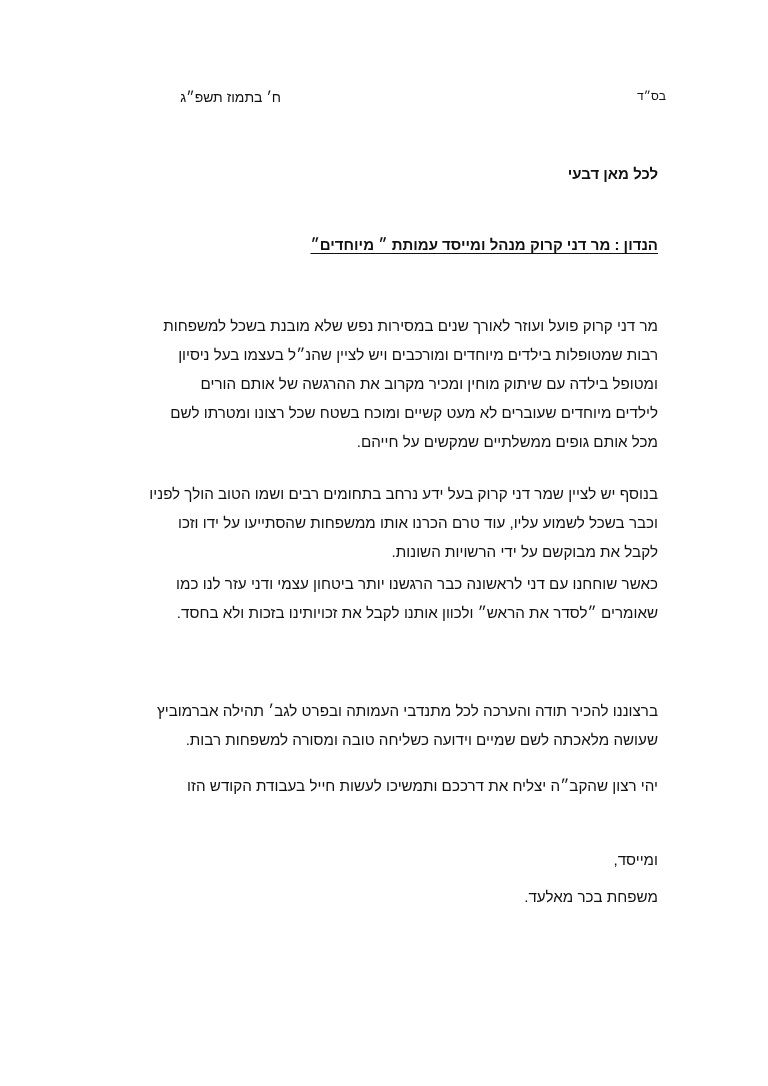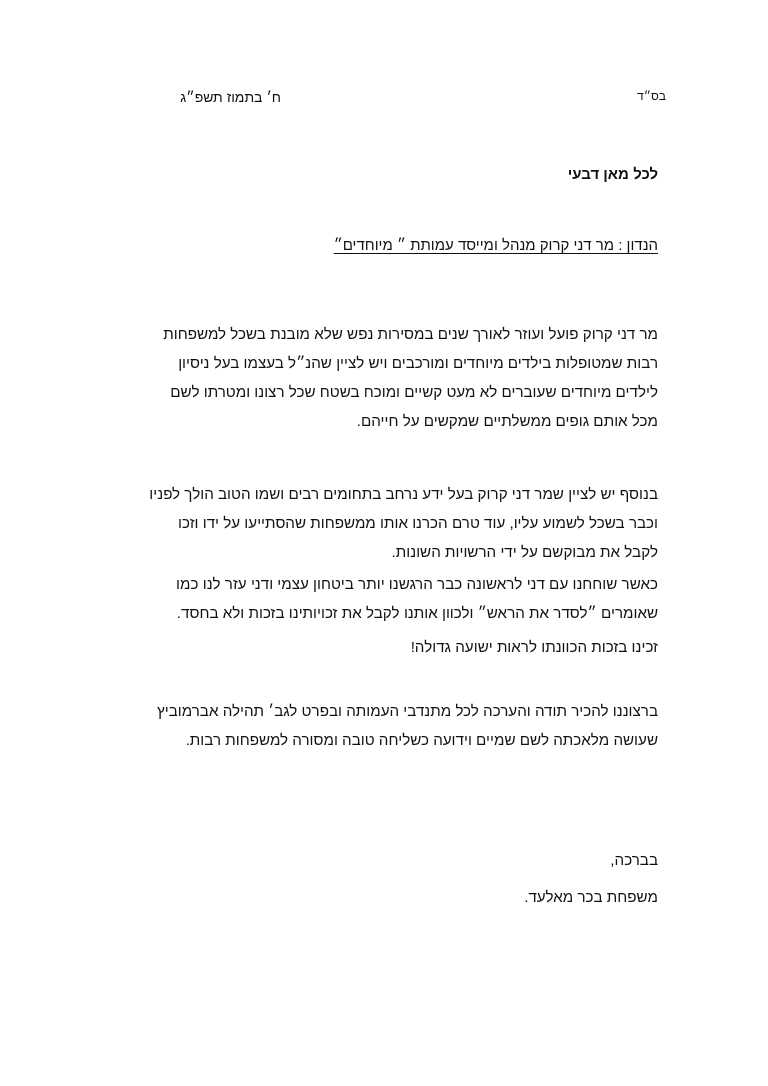--- a/index.html
+++ b/index.html
@@ -38,37 +38,37 @@
     .recipient {
       right: 110px;
       top: 165px;
       font-size: 15px;
       font-weight: bold;
     }
     .subject {
       right: 110px;
       top: 236px;
       font-size: 15px;
-      font-weight: normal;
+      font-weight: bold;
       text-decoration: underline;
       text-underline-offset: 3px;
     }
     .body-block {
       position: absolute;
       right: 110px;
       width: 520px;
       font-size: 15.2px;
       line-height: 29px;
       text-align: right;
     }
     .line {
       display: block;
       white-space: nowrap;
     }
-    .para1 { top: 311px; margin-top: 8px; }
+    .para1 { top: 311px; }
     .para2 { top: 479px; }
     .para3 { top: 569px; }
     .para4 { top: 632px; }
     .para5 { top: 672px; margin-top: 24px; }
     .blessing { top: 771px; }
     .closing { top: 845px; }
     .signature { top: 882px; }
   </style>
 </head>
 <body>
@@ -78,46 +78,47 @@
   <div class="abs header-bsd">בס״ד</div>
   <div class="abs header-date">ח׳ בתמוז תשפ״ג</div>
 
   <div class="abs recipient">לכל מאן דבעי</div>
 
   <div class="abs subject">הנדון : מר דני קרוק מנהל ומייסד עמותת ״ מיוחדים״</div>
 
   <div class="body-block para1">
     <span class="line">מר דני קרוק פועל ועוזר לאורך שנים במסירות נפש שלא מובנת בשכל למשפחות</span>
     <span class="line">רבות שמטופלות בילדים מיוחדים ומורכבים ויש לציין שהנ״ל בעצמו בעל ניסיון</span>
+    <span class="line">ומטופל בילדה עם שיתוק מוחין ומכיר מקרוב את ההרגשה של אותם הורים</span>
     <span class="line">לילדים מיוחדים שעוברים לא מעט קשיים ומוכח בשטח שכל רצונו ומטרתו לשם</span>
     <span class="line">מכל אותם גופים ממשלתיים שמקשים על חייהם.</span>
   </div>
 
   <div class="body-block para2">
     <span class="line">בנוסף יש לציין שמר דני קרוק בעל ידע נרחב בתחומים רבים ושמו הטוב הולך לפניו</span>
     <span class="line">וכבר בשכל לשמוע עליו, עוד טרם הכרנו אותו ממשפחות שהסתייעו על ידו וזכו</span>
     <span class="line">לקבל את מבוקשם על ידי הרשויות השונות.</span>
   </div>
 
   <div class="body-block para3">
     <span class="line">כאשר שוחחנו עם דני לראשונה כבר הרגשנו יותר ביטחון עצמי ודני עזר לנו כמו</span>
     <span class="line">שאומרים ״לסדר את הראש״ ולכוון אותנו לקבל את זכויותינו בזכות ולא בחסד.</span>
   </div>
 
-  <div class="body-block para4">
-    <span class="line">זכינו בזכות הכוונתו לראות ישועה גדולה!</span>
-  </div>
 
   <div class="body-block para5">
     <span class="line">ברצוננו להכיר תודה והערכה לכל מתנדבי העמותה ובפרט לגב׳ תהילה אברמוביץ</span>
     <span class="line">שעושה מלאכתה לשם שמיים וידועה כשליחה טובה ומסורה למשפחות רבות.</span>
   </div>
 
+  <div class="body-block blessing">
+    <span class="line">יהי רצון שהקב״ה יצליח את דרככם ותמשיכו לעשות חייל בעבודת הקודש הזו</span>
+  </div>
 
   <div class="body-block closing">
-    <span class="line">בברכה,</span>
+    <span class="line">ומייסד,</span>
   </div>
 
   <div class="body-block signature">
     <span class="line">משפחת בכר מאלעד.</span>
   </div>
 
 </div>
 
 </body></html>

